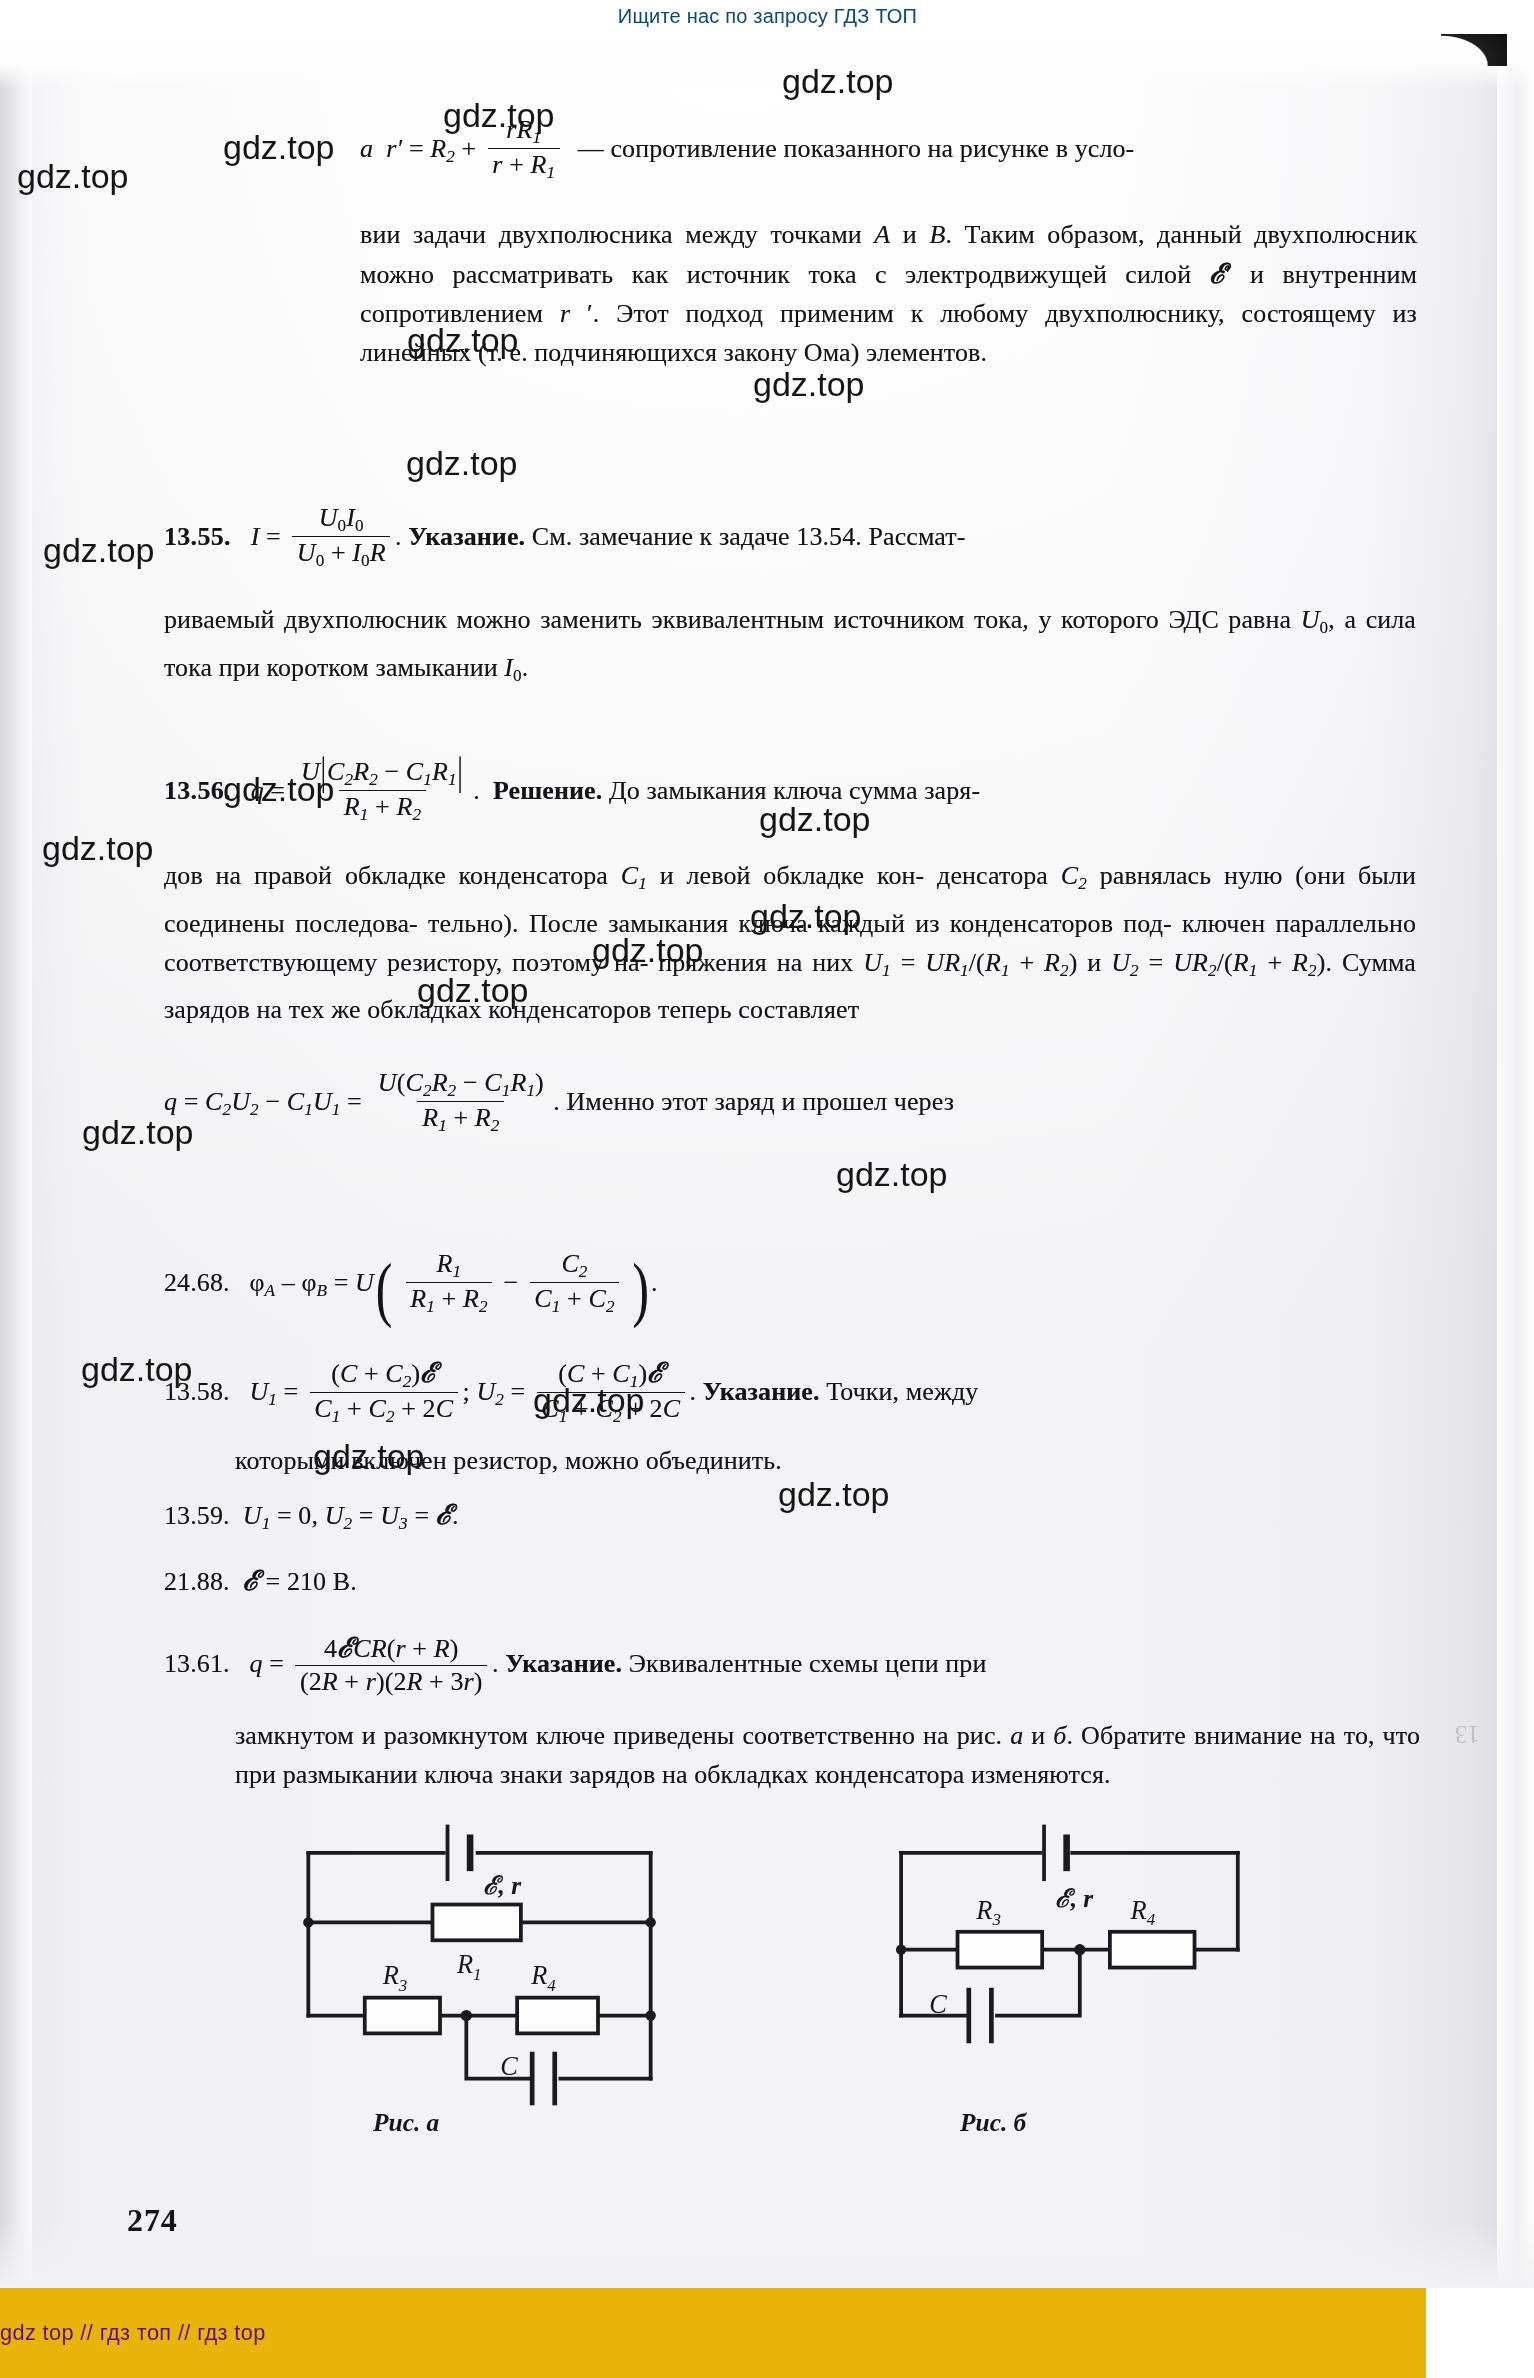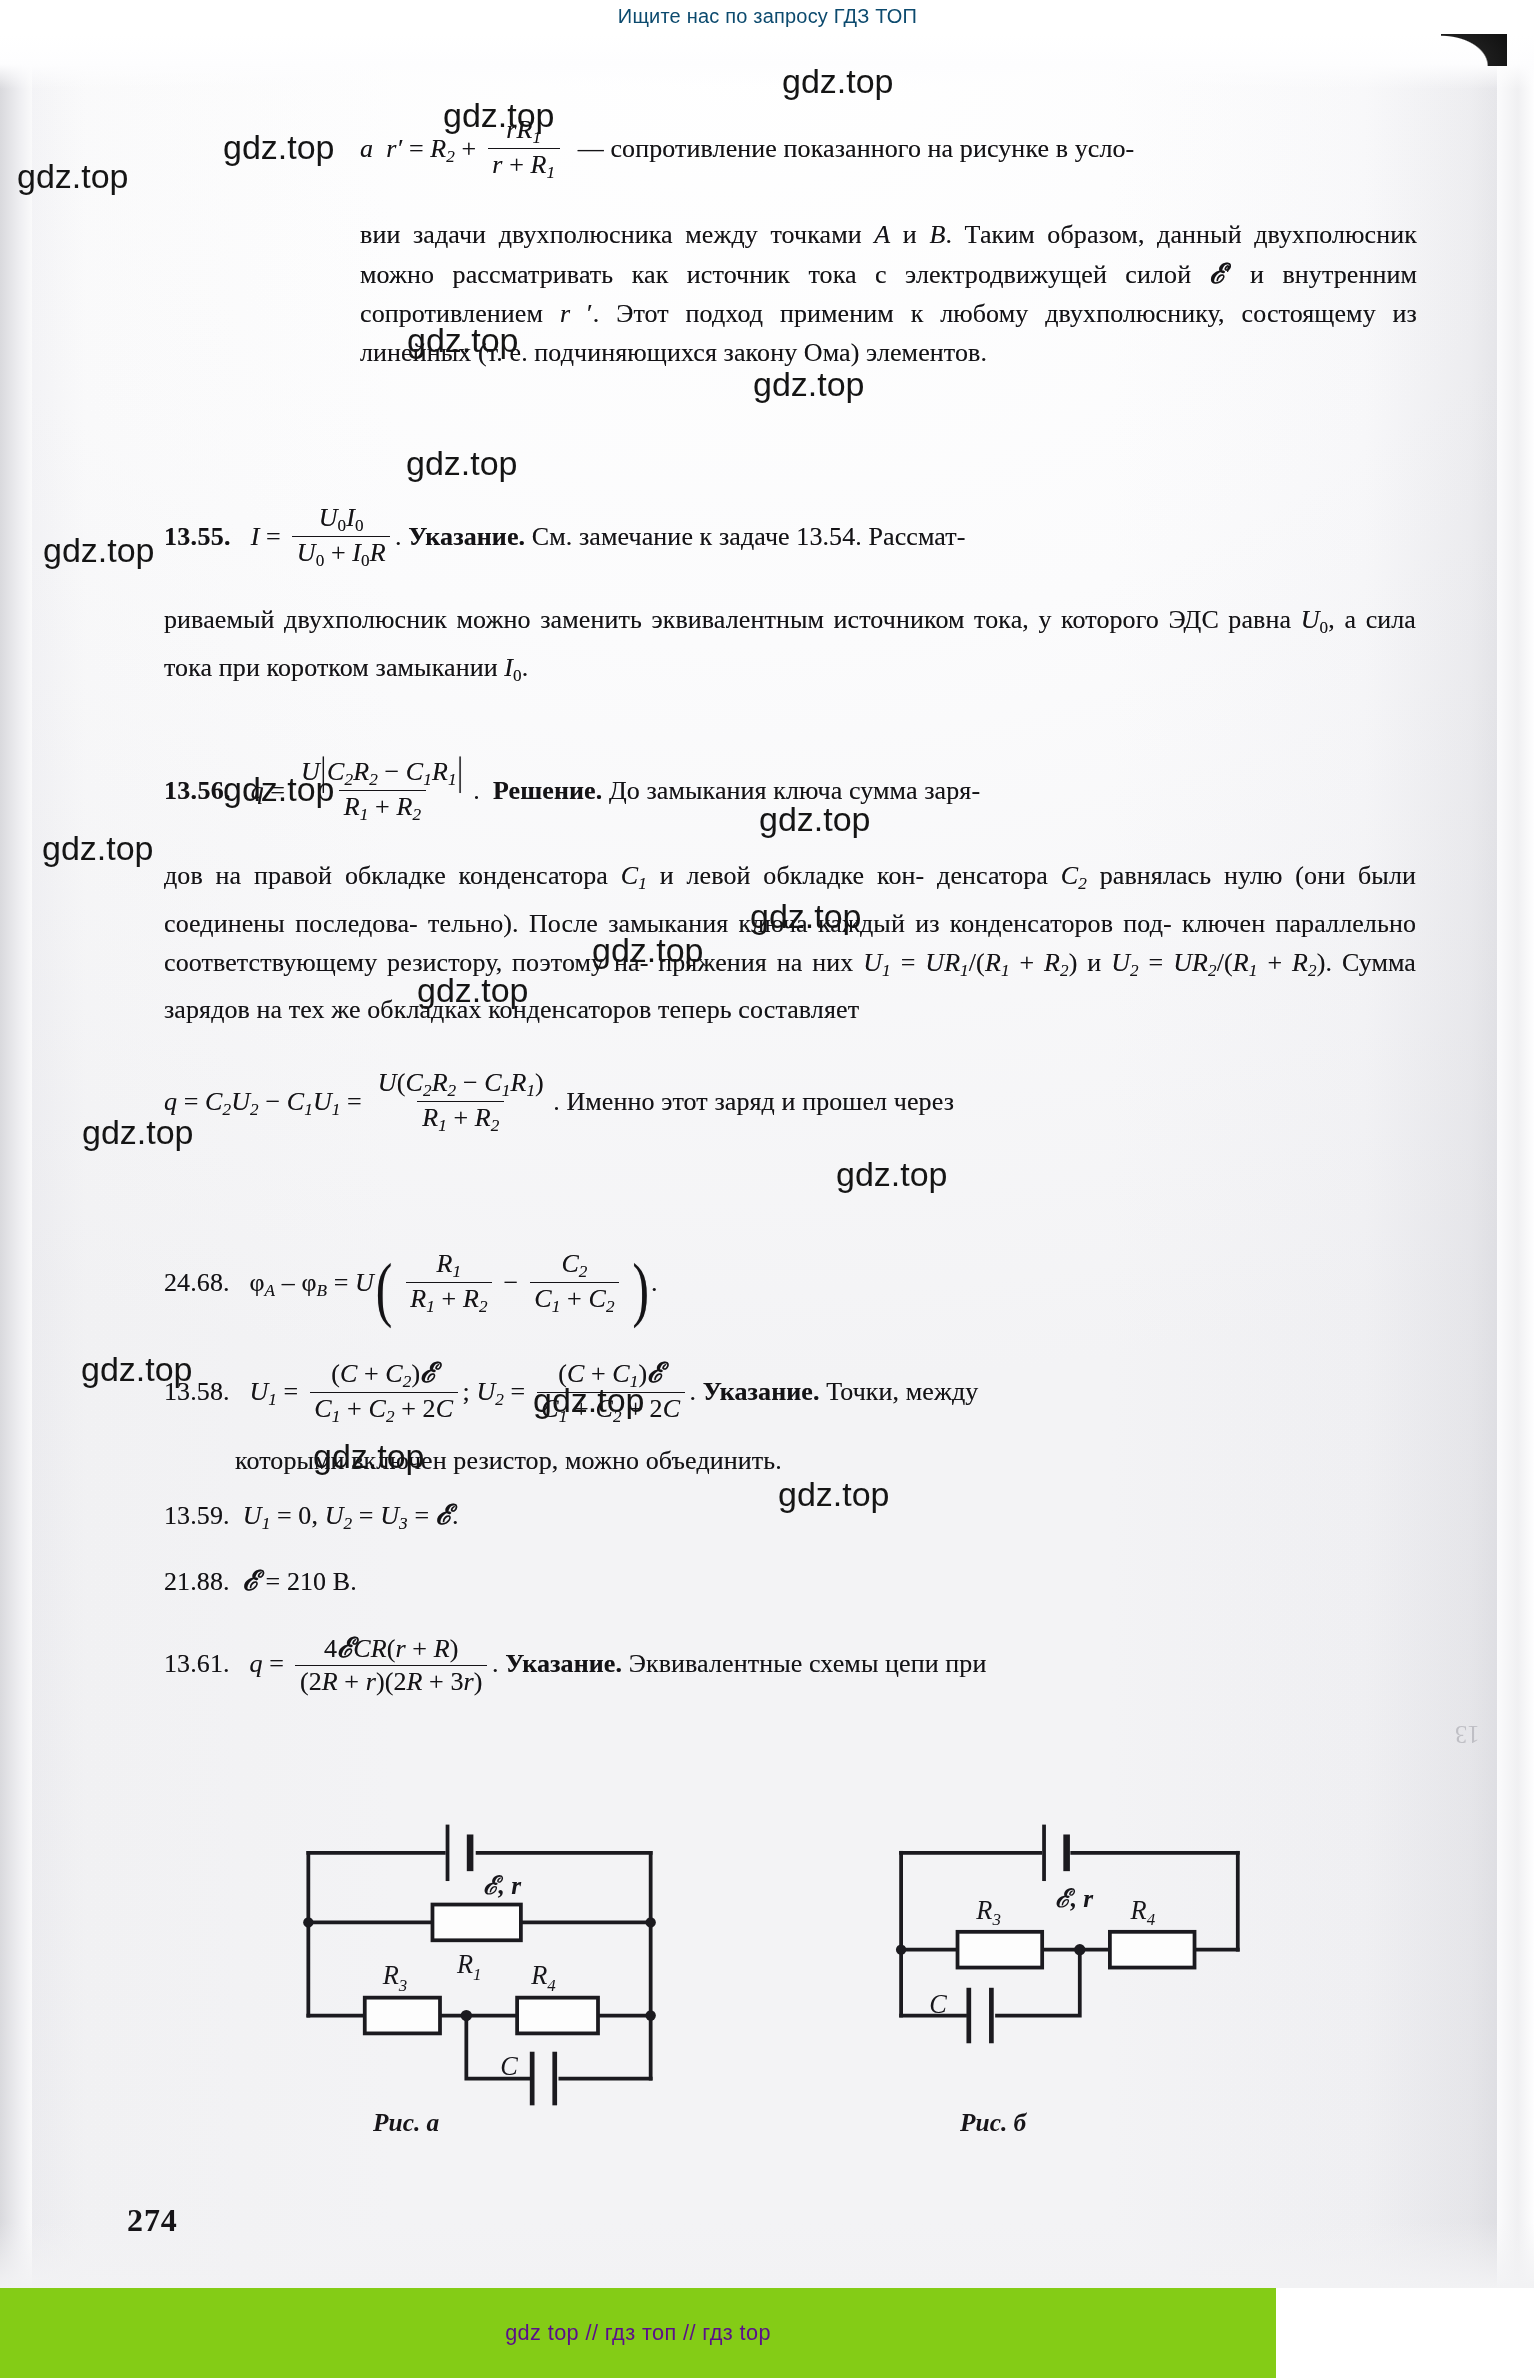--- a/index.html
+++ b/index.html
@@ -123,23 +123,23 @@
   
   .wm{
     position:absolute;
     font-family:"Liberation Sans", sans-serif;
     font-size:34px;color:#151515;
     white-space:nowrap;pointer-events:none;
     z-index:40;
   }
   
   #footer-bar{
-    position:absolute;left:0;top:2288px;width:1276px;height:90px;
-    background:#84cc16;
-    display:flex;align-items:center;justify-content:center;
+    position:absolute;left:0;top:2288px;width:1426px;height:90px;
+    background:#eab308;
+    display:flex;align-items:center;
   }
   #footer-bar .footer-text{
     color:#5b0f8b;
     font-family:"Liberation Sans", sans-serif;
     font-size:21.7px;letter-spacing:0.4px;
   }
   
   .ghost{
     position:absolute;color:#cfcfd6;opacity:.55;
     font-family:"Liberation Serif", serif;font-size:24.5px;line-height:38px;
@@ -271,20 +271,25 @@
     </div>
 
     <div class="para" style="left:164px;top:1601px;width:1252px;">
       <span class="num">13.61.</span>
       &nbsp;&nbsp;<span class="it">q</span> =
       <span class="frac">
         <span class="n">4<span class="emf">ℰ</span><span class="it">CR</span>(<span class="it">r</span> + <span class="it">R</span>)</span>
         <span class="d">(2<span class="it">R</span> + <span class="it">r</span>)(2<span class="it">R</span> + 3<span class="it">r</span>)</span>
       </span>.
       <span class="bold">Указание.</span> Эквивалентные схемы цепи при
+    </div>
+    <div class="para" style="left:235px;top:1682px;width:1185px;">
+      замкнутом и разомкнутом ключе приведены соответственно на рис. <span class="it">а</span>
+      и <span class="it">б</span>. Обратите внимание на то, что при размыкании ключа знаки
+      зарядов на обкладках конденсатора изменяются.
     </div>
 
   </div>
 
   <div id="ghost-chapter">13</div>
 
   <div id="figures">
 
     <svg style="position:absolute;left:282px;top:9.4px;" width="395" height="311" viewBox="0 0 420 330">
       <g stroke="#1b1a1f" stroke-width="4" fill="none" stroke-linecap="square">

